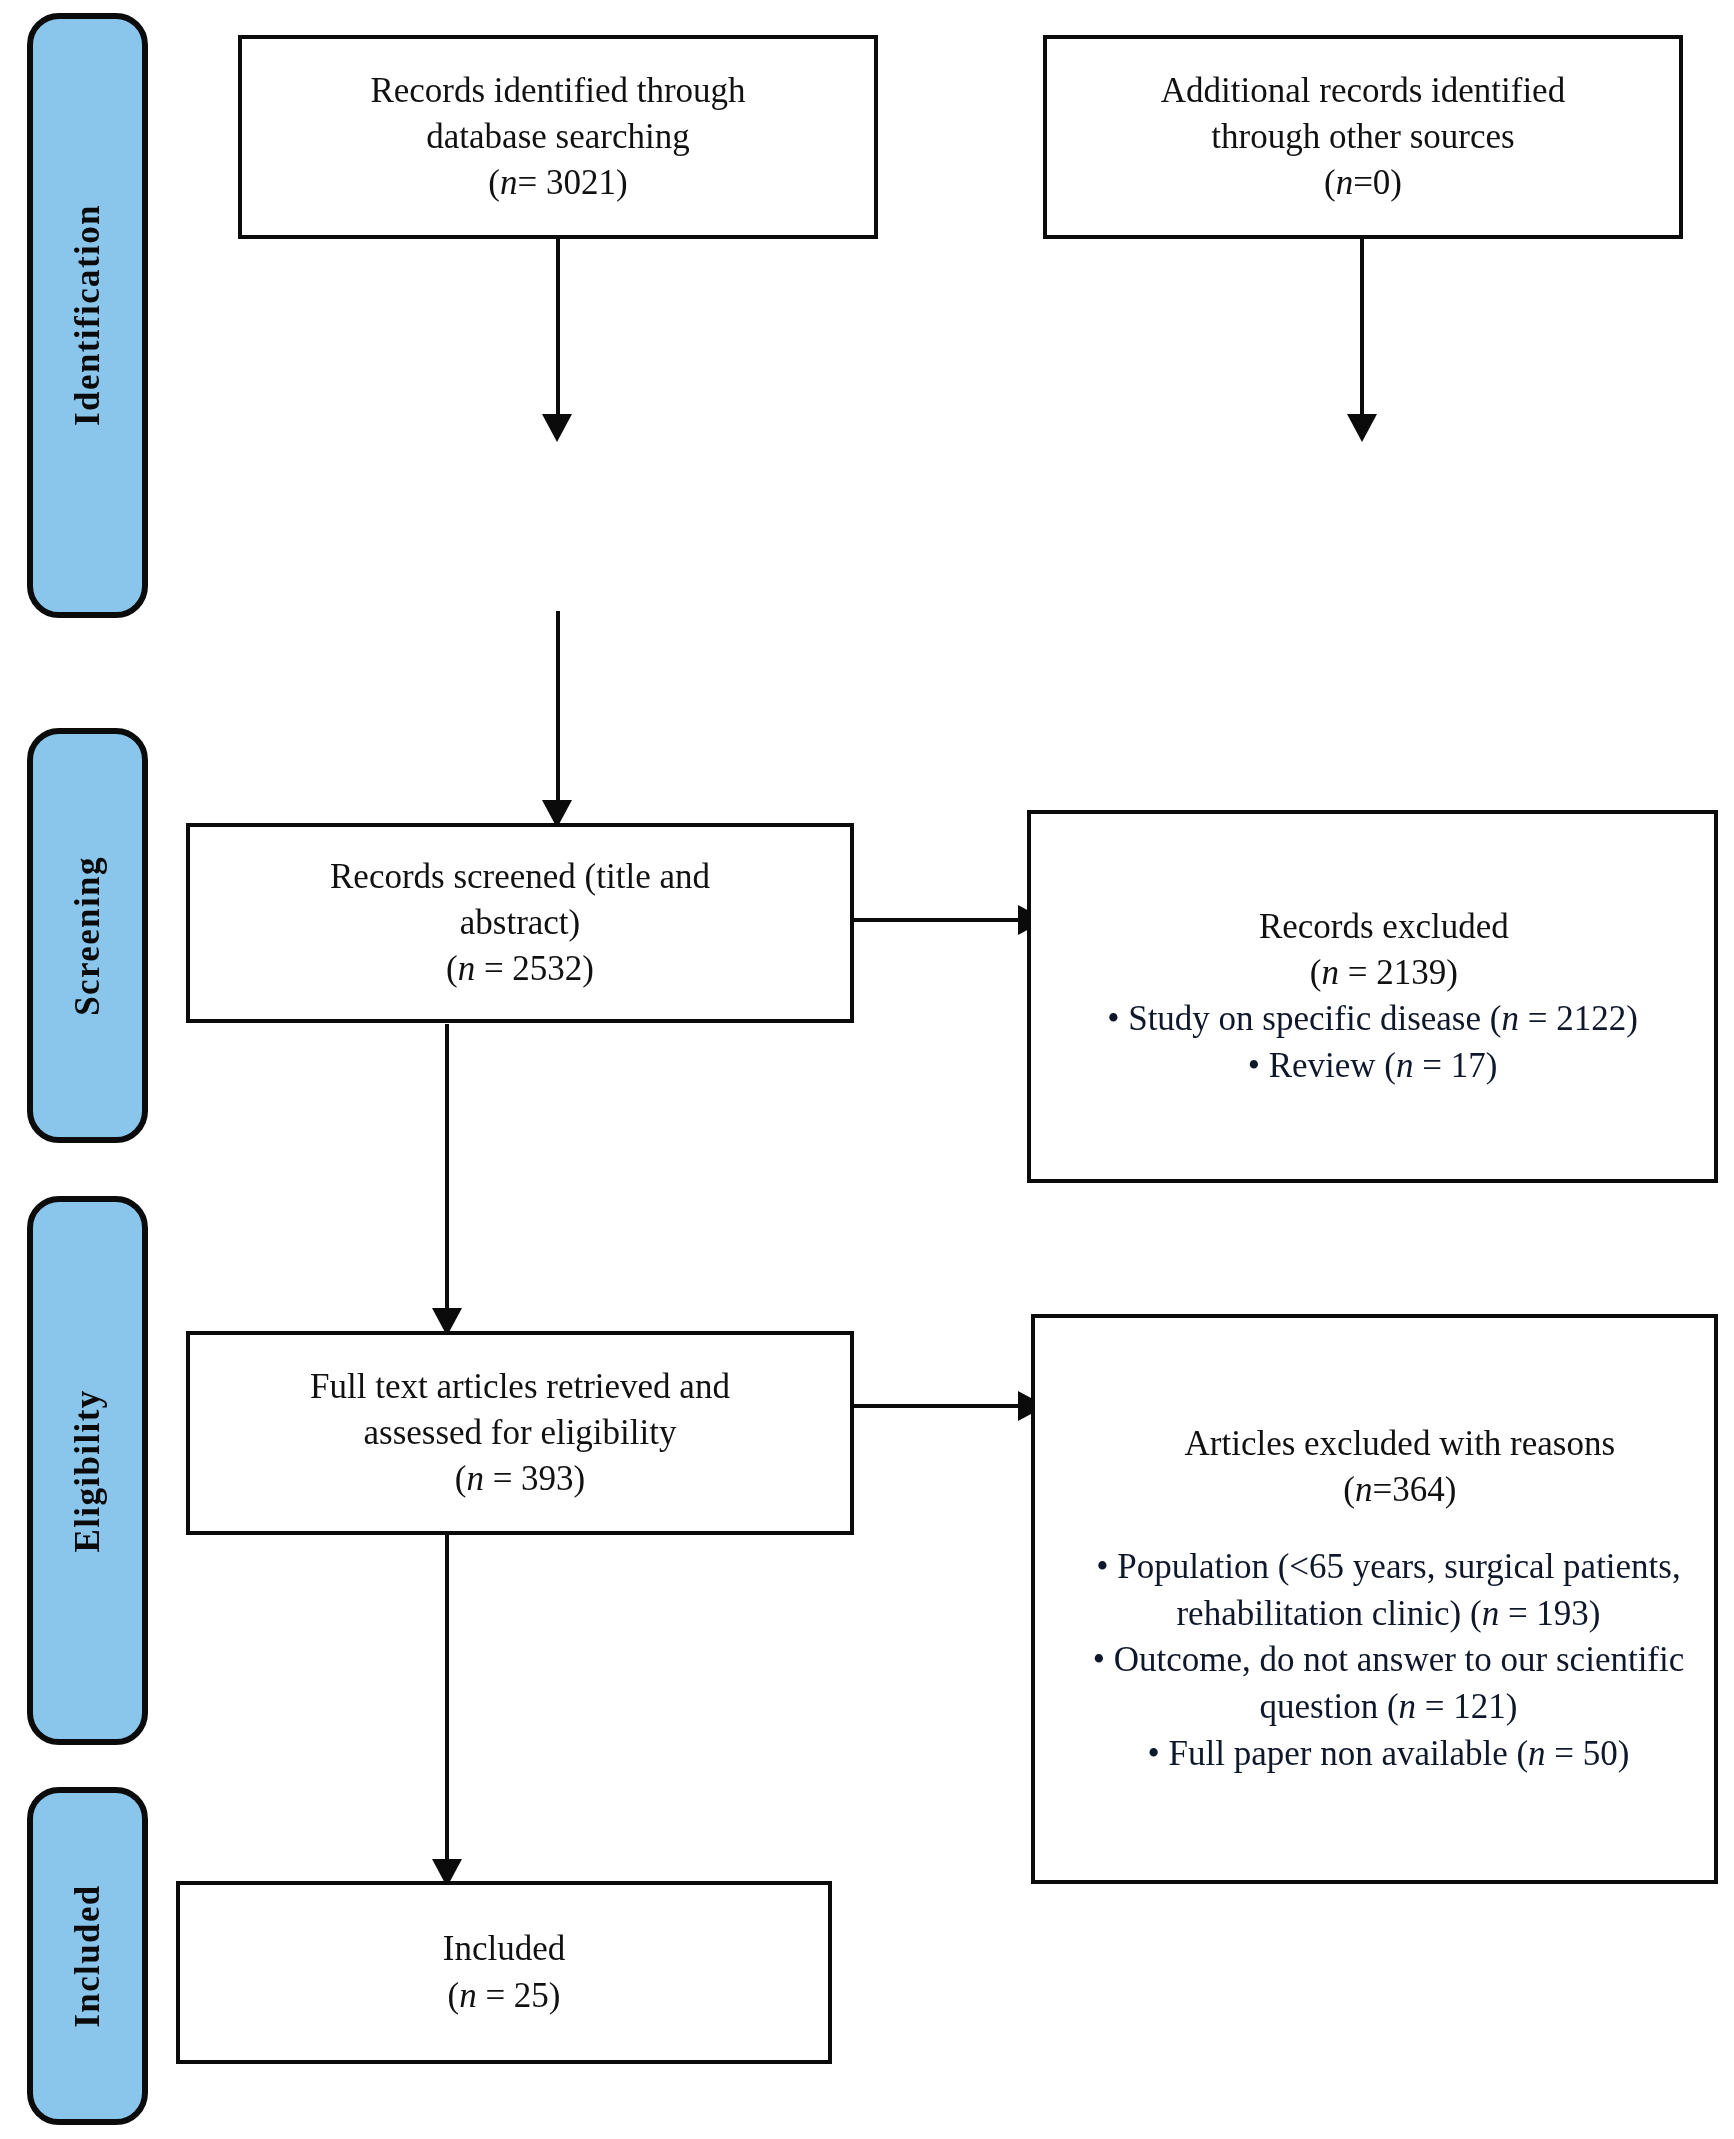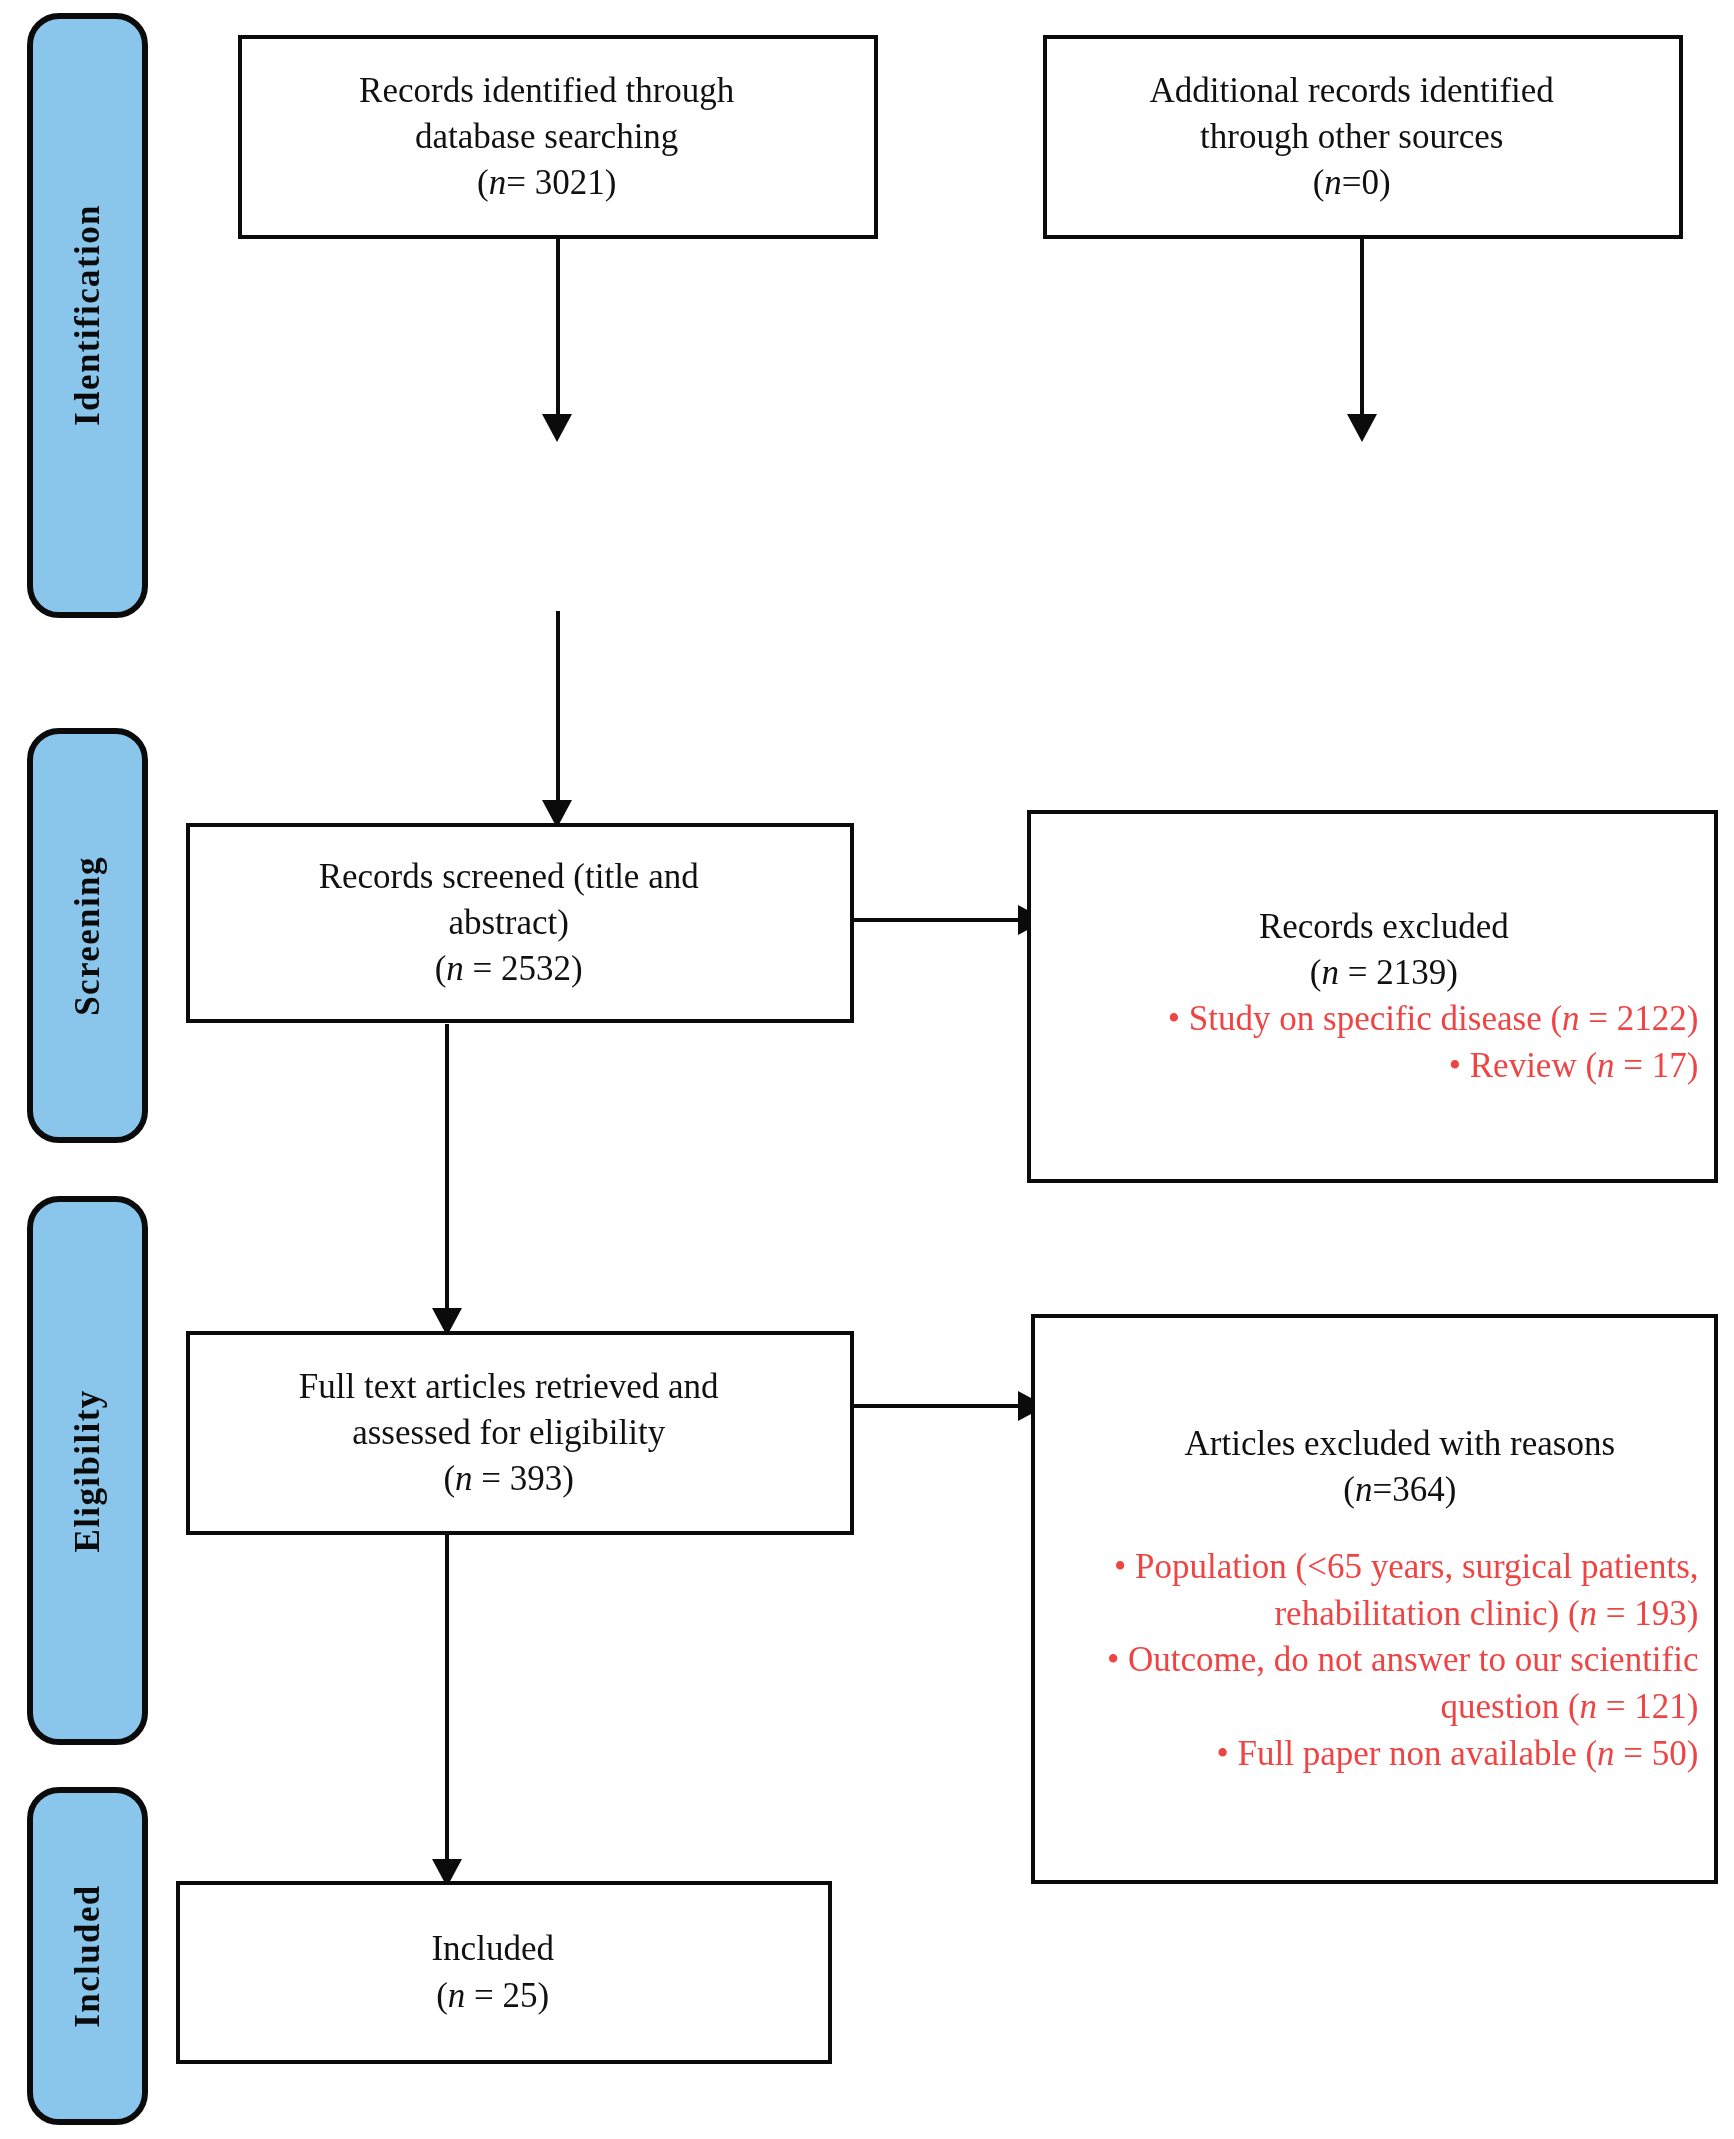--- a/index.html
+++ b/index.html
@@ -44,21 +44,21 @@
   .flow-box {
     position: absolute;
     background: #ffffff;
     border: 4.9px solid #0b0b0b;
     box-sizing: border-box;
     display: flex;
     flex-direction: column;
     justify-content: center;
   }
   .flow-box.center-text {
-    align-items: flex-end;
+    align-items: center;
     text-align: center;
   }
   .box-line {
     font-size: 35px;
     line-height: 1.32;
     color: #111111;
     padding: 0 11.3px;
   }
   .box-line.center {
     text-align: center;
@@ -66,22 +66,22 @@
   }
   .nital { font-style: italic; }
   .reason-list {
     width: 100%;
     box-sizing: border-box;
     padding: 0 15.5px;
   }
   .reason-item {
     font-size: 35px;
     line-height: 1.33;
-    color: #ef4444;
-    text-align: right;
+    color: #0f172a;
+    text-align: center;
     text-indent: 0px;
   }
   .spacer-gap { height: 31px; }
 
   
   .vline {
     position: absolute;
     background: #0b0b0b;
     width: 4.2px;
   }

